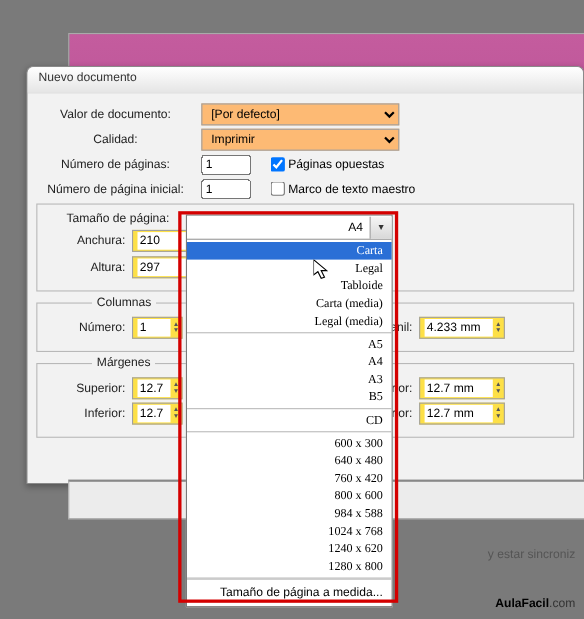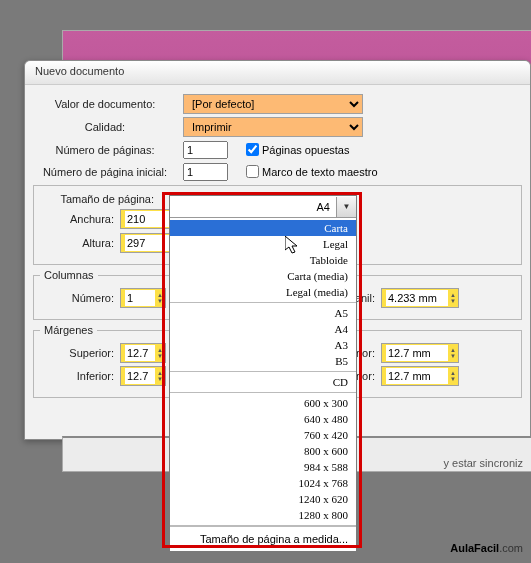--- a/index.html
+++ b/index.html
@@ -10,38 +10,38 @@
   .body { padding: 6px 8px; }
   .row { display: flex; align-items: center; margin: 3px 0; }
   .lbl { width: 150px; text-align: center; padding-right: 6px; color: #222; }
   .lbl2 { width: 80px; text-align: right; padding-right: 6px; color: #222; }
   .lbl3 { width: 65px; text-align: right; padding-right: 6px; color: #222; }
   select, input[type=text] { border: 1px solid #a0a0a0; background: #fdba74; height: 20px; padding: 1px 4px; }
   select { width: 180px; }
   .num2 { width: 45px; }
   .chk { margin-left: 14px; display: flex; align-items: center; gap: 0; }
   fieldset { border: 1px solid #b8b8b8; margin: 4px 0; padding: 4px 6px 8px 6px; }
-  legend { padding: 0 4px; color: #222; }
+  legend { padding: 0 4px; color: #222; margin-left: 44px; }
   .spin { display:inline-flex; align-items:center; border:1px solid #a0a0a0; background:#fde047; height:20px; padding:0 2px 0 4px; }
   .spin input { border:none; width:52px; height:16px; outline:none; }
   .spin .arrows { display:flex; flex-direction:column; margin-left:2px; }
   .spin .arrows span { font-size:6px; line-height:6px; color:#555; cursor:pointer; }
   .iconbtn { width:22px; height:22px; border:1px solid #a0a0a0; background:linear-gradient(#fdfdfd,#e6e6e6); display:inline-flex; align-items:center; justify-content:center; margin-left:4px; border-radius:2px; cursor:pointer; }
   .dropdown { position: absolute; left: 169px; top: 195px; width: 188px; background: #fff; border: 1px solid #7a7a7a; z-index: 10; text-align: right; }
   .dropdown .head { display:flex; align-items:center; border-bottom:1px solid #999; height:22px; }
   .dropdown .head span:first-child { flex:1; padding:2px 6px; }
   .dropdown .head .ddbtn { width:20px; height:20px; border-left:1px solid #999; display:flex; align-items:center; justify-content:center; background:linear-gradient(#f6f6f6,#d8d8d8); }
   .dropdown .group { border-bottom:1px solid #bbb; padding:2px 0; }
   .dropdown .item { padding:2px 8px; cursor:pointer;font-family:Liberation Serif, serif; }
   .dropdown .item.sel { background:#2a6fd6; color:#fff; }
   .dropdown .footer { padding:6px 8px; border-top:1px solid #bbb; }
   .redbox { position:absolute; left:162px; top:192px; width:200px; height:356px; border:3px solid #d40000; z-index:20; pointer-events:none; }
   .cursor { position:absolute; left:285px; top:236px; z-index:30; pointer-events:none; }
   .bottom-bar { position:absolute; left:62px; top:436px; width:470px; height:36px; background:#ececec; border:1px solid #aaa; border-top:2px solid #888; display:flex; align-items:center; padding:0 8px;flex-direction:column; }
-  .bottom-bar .sync { margin-left:auto; color:#555; }
+  .bottom-bar .sync { margin-left:auto; color:#555;margin-top:41px; }
   .watermark { position:absolute; right:8px; bottom:8px; color:#333; font-size:12px; }
   .watermark b { color:#000; }
   .rtcol { margin-left:20px; display:flex; align-items:center; }
   .tri { font-size:8px; color:#333; }
 </style>
 </head>
 <body>
 
 <div class="outer-frame"></div>
 

